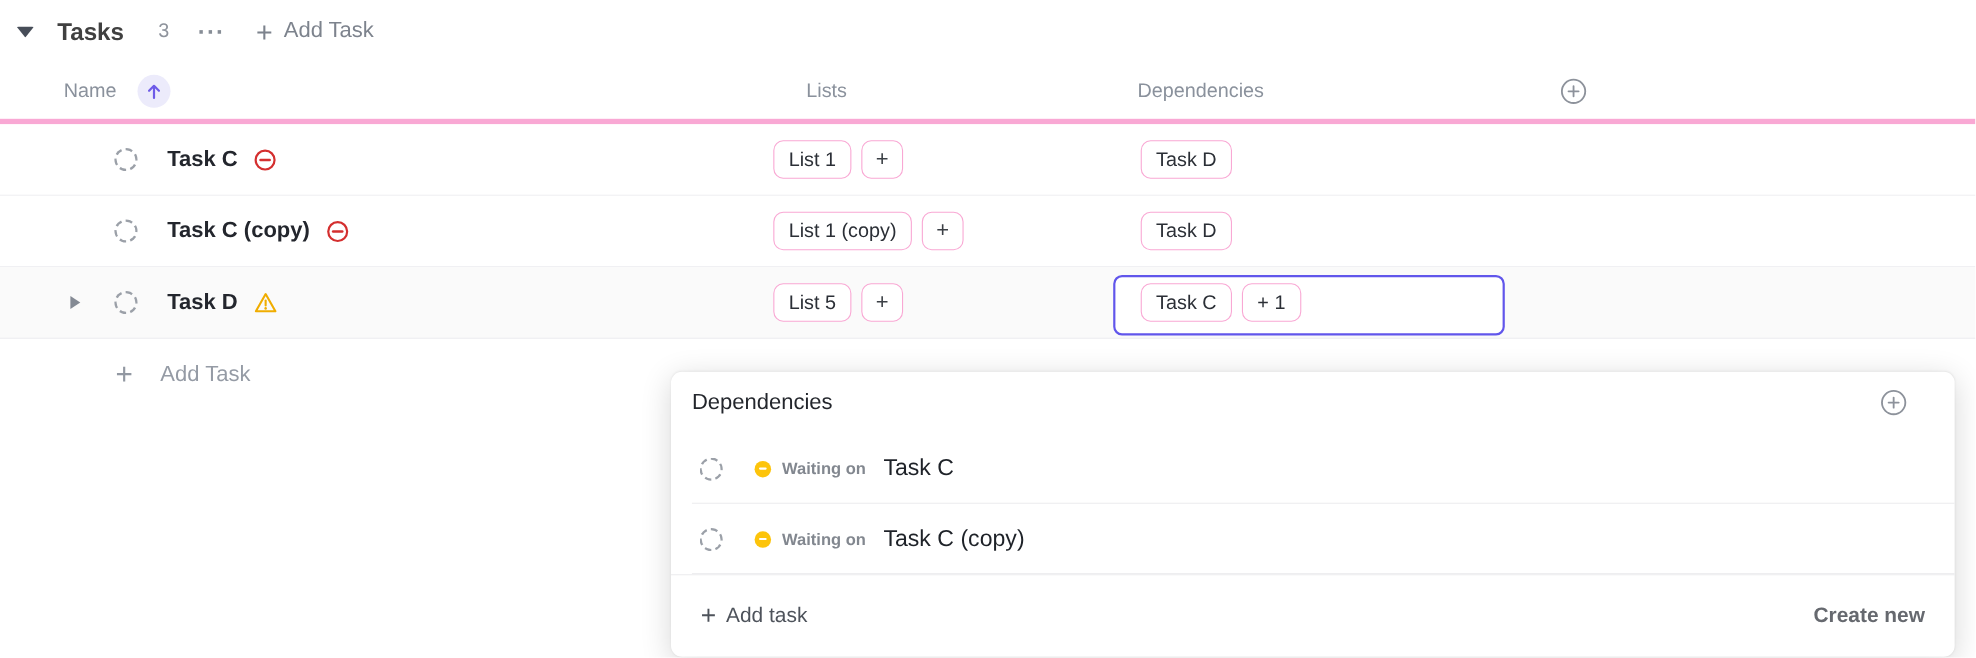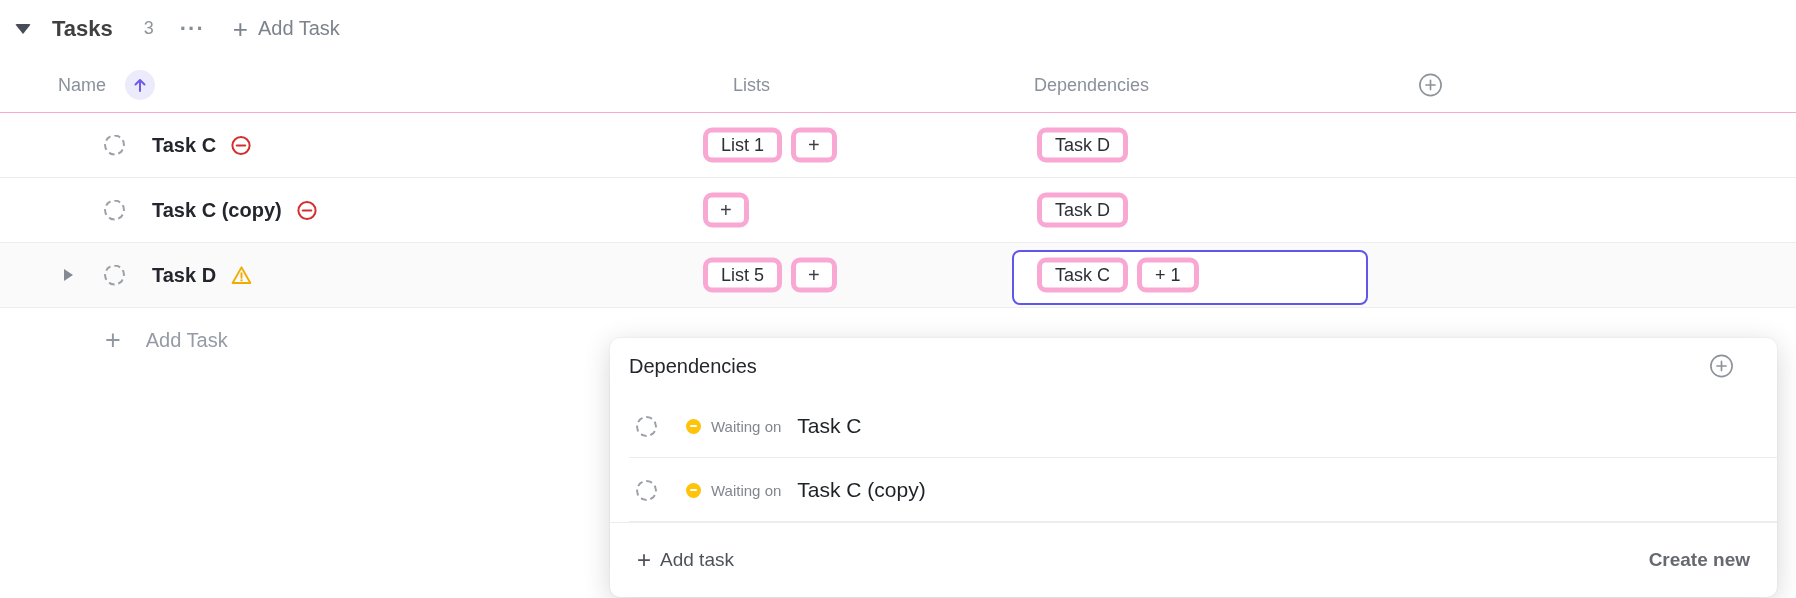--- a/index.html
+++ b/index.html
@@ -12,21 +12,21 @@
   .toolbar { position:absolute; left:0; top:0; width:100%; height:57px; display:flex; align-items:center; }
   .caret-down { width:0; height:0; border-left:8px solid transparent; border-right:8px solid transparent;
     border-top:10px solid #474d58; margin-left:15px; border-radius:2px; cursor:pointer; }
   .group-title { font-size:22px; font-weight:700; color:#404040; margin-left:21px; }
   .group-count { font-size:18px; color:#8e939c; margin-left:31px; }
   .menu-dots { font-size:22px; font-weight:700; color:#878d96; margin-left:26px; letter-spacing:1px; cursor:pointer; line-height:0.6; }
   .tb-add { display:flex; align-items:center; margin-left:28px; cursor:pointer; }
   .tb-add .plus { font-size:26px; font-weight:400; color:#7d838d; line-height:1; }
   .tb-add .lbl { font-size:20px; color:#7d838d; margin-left:10px; }
   
-  .thead { position:absolute; left:0; top:57px; width:100%; height:56px; border-bottom:1px solid #f9a8d4; }
+  .thead { position:absolute; left:0; top:57px; width:100%; height:56px; border-bottom:5px solid #f9a8d4; }
   .thead .hlabel { position:absolute; top:50%; transform:translateY(-50%); font-size:18px; color:#8a919c; cursor:pointer; }
   .h-name { left:58px; }
   .h-lists { left:703px;margin-left:30px; }
   .h-deps { left:1034px; }
   .sort-pill { position:absolute; left:125px; top:50%; transform:translateY(-50%); width:30px; height:30px;
     border-radius:50%; background:#ecebfb; display:flex; align-items:center; justify-content:center; cursor:pointer; }
   .circle-plus { position:absolute; top:50%; transform:translateY(-50%); cursor:pointer; display:flex; }
   .h-addcol { left:1418px; }
   .trow { position:absolute; left:0; width:100%; height:65px; border-bottom:1px solid #ededf0; background:#fff; }
   .row-1 { top:113px; } .row-2 { top:178px; } .row-3 { top:243px; background:#fafafa; }
@@ -36,38 +36,38 @@
   .vcenter { position:absolute; top:50%; transform:translateY(-50%); }
   .caret-right { left:64px; width:0; height:0; border-top:6px solid transparent; border-bottom:6px solid transparent;
     border-left:9px solid #848a94; cursor:pointer; }
   .dashed-circle { width:21px; height:21px; border:2px dashed #9ba0a8; border-radius:50%; cursor:pointer; }
   .trow .dashed-circle { position:absolute; left:104px; top:50%; transform:translateY(-50%); }
   .name-group { left:152px; display:flex; align-items:center; gap:14px; }
   .task-title { font-size:20px; font-weight:600; color:#23262d; cursor:pointer; white-space:nowrap; }
   .flag { display:flex; align-items:center; }
   .cell { display:flex; align-items:center; gap:9px; }
   .cell-lists { left:703px; } .cell-deps { left:1037px; z-index:2; }
-  .chip { display:inline-flex; align-items:center; height:35px; padding:0 13px; border:5px solid #f9a8d4;
+  .chip { display:inline-flex; align-items:center; height:35px; padding:0 13px; border:1px solid #f9a8d4;
     border-radius:9px; background:#fff; font-size:18px; color:#2b2f36; cursor:pointer; white-space:nowrap;text-align:center; }
   .chip-plus { padding:0 12px; font-size:20px; color:#3c4046; }
   .sel-box { position:absolute; left:1012px; top:7px; width:356px; height:55px; border:2px solid #6156eb;
     border-radius:8px; background:#fff; z-index:1; cursor:text; }
   
   .popup { position:absolute; left:610px; top:338px; width:1167px; height:259px; background:#fff;
     border-radius:10px; box-shadow:0 6px 28px rgba(0,0,0,0.16), 0 0 2px rgba(0,0,0,0.08); z-index:5; }
   .popup-header { position:relative; height:56px; display:flex; align-items:center; }
   .popup-title { font-size:20px; font-weight:500; color:#23262c; margin-left:19px; }
   .popup-plus { position:absolute; right:43px; top:50%; transform:translateY(-50%); cursor:pointer; display:flex; }
   .dep-item { position:relative; height:64px; display:flex; align-items:center; cursor:pointer; }
   .dep-item .divider { position:absolute; left:19px; right:0; bottom:0; height:1px; background:#ededef; }
   .dep-item .dashed-circle { margin-left:26px; }
   .wait-badge { width:15px; height:15px; border-radius:50%; background:#fdc40b; margin-left:29px;
     display:flex; align-items:center; justify-content:center; flex:none; }
   .wait-badge i { display:block; width:7px; height:2px; background:#fff; border-radius:1px; }
-  .relation { font-size:15px; font-weight:400; color:#82878f; margin-left:10px; }
+  .relation { font-size:15px; font-weight:700; color:#82878f; margin-left:10px; }
   .dep-task { font-size:21px; font-weight:500; color:#1e2228; margin-left:16px; cursor:pointer; }
   .popup-footer { position:absolute; left:0; right:0; bottom:0; top:184px; border-top:1px solid #ededef;
     display:flex; align-items:center; }
   .pf-add { display:flex; align-items:center; margin-left:27px; cursor:pointer; }
   .pf-add .plus { font-size:24px; color:#4e535b; line-height:1; }
   .pf-add .lbl { font-size:19px; color:#4e535b; margin-left:9px; }
   .pf-create { position:absolute; right:27px; font-size:19px; color:#66696f; cursor:pointer;font-weight:bold; }
 </style>
 </head>
 <body>
@@ -127,20 +127,21 @@
     <span class="vcenter name-group">
       <span class="task-title">Task C (copy)</span>
       <span class="flag">
         <svg width="22" height="22" viewBox="0 0 22 22">
           <circle cx="11" cy="11" r="8.6" stroke="#d42f2f" stroke-width="2" fill="none"></circle>
           <path d="M6.8 11 H15.2" stroke="#d42f2f" stroke-width="2.2" stroke-linecap="round"></path>
         </svg>
       </span>
     </span>
     <span class="vcenter cell cell-lists">
+      <span class="chip">List 1 (copy)</span>
       <span class="chip chip-plus">+</span>
     </span>
     <span class="vcenter cell cell-deps">
       <span class="chip">Task D</span>
     </span>
   </div>
 
   <div class="trow row-3">
     <span class="vcenter caret-right"></span>
     <span class="dashed-circle"></span>

